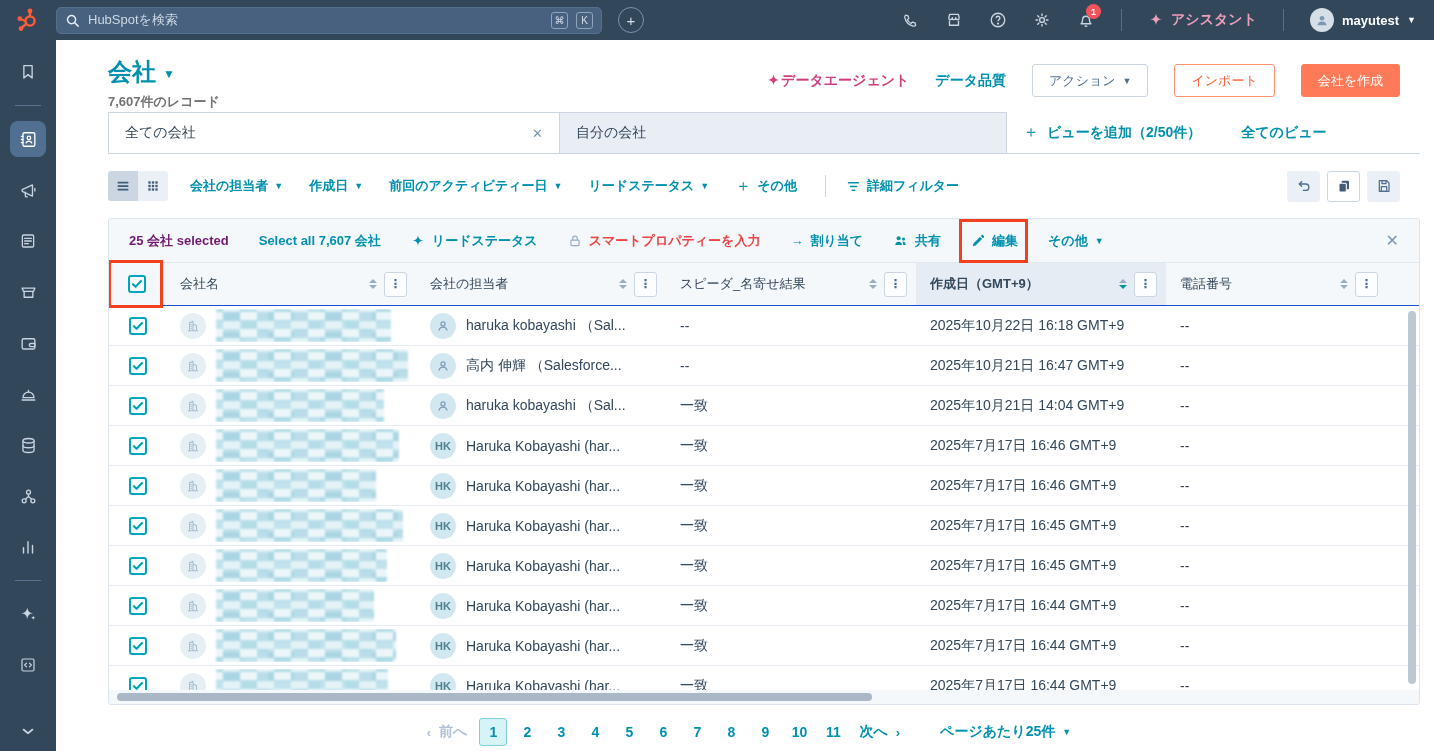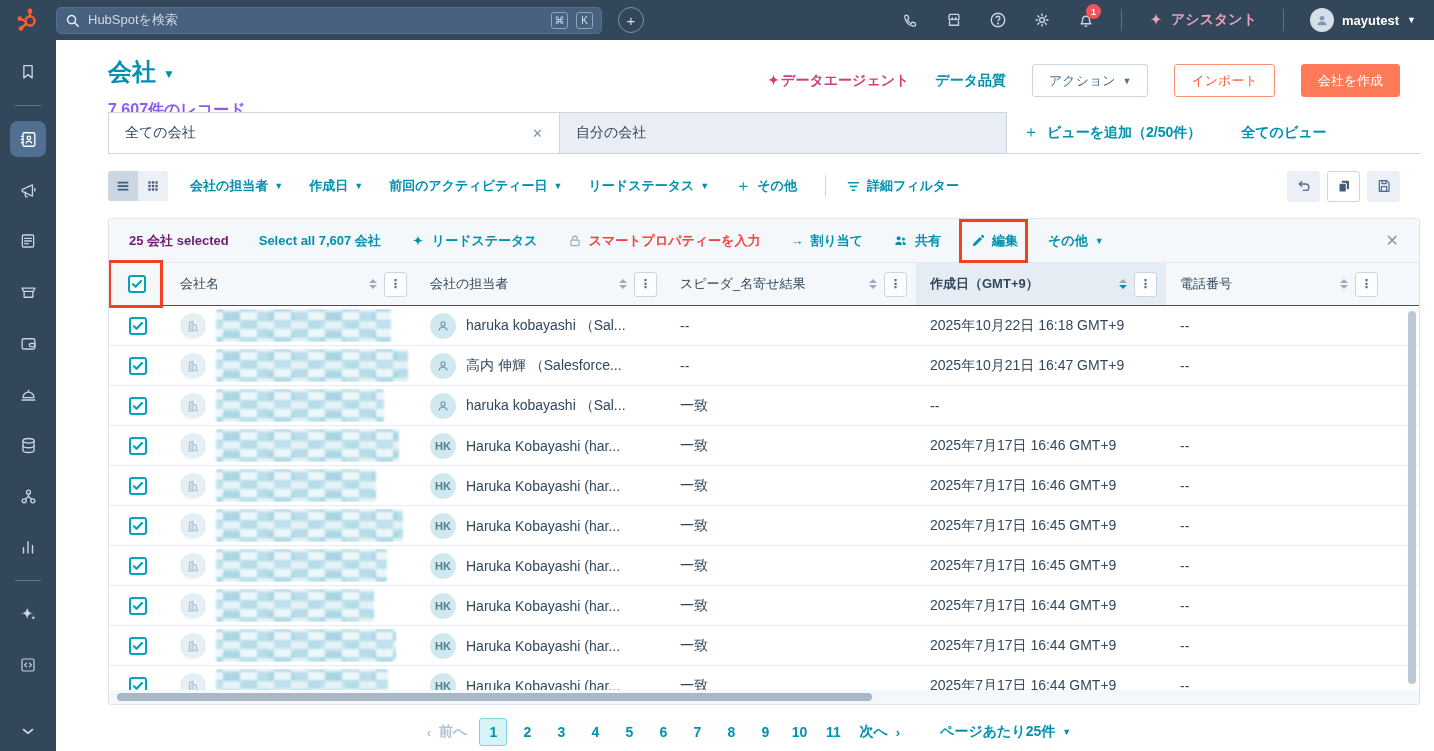--- a/index.html
+++ b/index.html
@@ -37,21 +37,21 @@
   .sdiv{width:26px;height:1px;background:#5a748f;flex:0 0 auto;}
   .spacer{flex:1;}
 
   
   .main{position:absolute;left:56px;top:40px;width:1378px;height:711px;background:#fff;}
 
   .page-header{position:absolute;left:52px;top:16px;right:34px;display:flex;align-items:flex-start;}
   .title-line{display:flex;align-items:center;gap:7px;cursor:pointer;}
   .title{font-size:24px;font-weight:bold;color:#0091ae;}
   .title-caret{color:#0091ae;font-size:12px;margin-top:4px;}
-  .rec-count{font-size:16px;font-weight:bold;color:#8b5cf6;margin-top:12px;}
+  .rec-count{font-size:13px;font-weight:bold;color:#737373;margin-top:5px;}
   .header-actions{margin-left:auto;display:flex;align-items:center;gap:26px;margin-top:8px;}
   .link-pink{color:#d13d7d;font-size:14px;font-weight:bold;display:flex;align-items:center;cursor:pointer;}
   .link-teal{color:#0091ae;font-size:14px;font-weight:bold;cursor:pointer;}
   .btn{height:33px;border-radius:3px;font-size:13px;display:flex;align-items:center;justify-content:center;
     padding:8px 16px;cursor:pointer;font-weight:400;background:#fff;}
   .btn-gray{border:1px solid #cbd6e2;color:#506e91;gap:7px;}
   .btn-orange-o{border:1px solid #ff8f73;color:#ff5c35;}
   .btn-orange{background:#ff7a59;border:1px solid #ff7a59;color:#fff;}
 
   
@@ -642,20 +642,23 @@
               <svg width="14" height="14" viewBox="0 0 24 24" fill="none" stroke="currentColor" stroke-width="2">
                 <circle cx="12" cy="8.5" r="3.5"></circle>
                 <path d="M5 20c.8-3.8 3.6-6 7-6s6.2 2.2 7 6"></path>
               </svg>
             </span>
             <span class="oname">haruka kobayashi （Sal...</span>
           </div>
           <div class="td c-speeda">
             <span>一致</span>
           </div>
+          <div class="td c-created">
+            <span>2025年10月21日 14:04 GMT+9</span>
+          </div>
           <div class="td c-phone">
             <span>--</span>
           </div>
         </div>
         <div class="trow">
           <div class="td c-check" style="justify-content:center;padding:0;">
             <span class="cbx">
               <svg width="12" height="12" viewBox="0 0 12 12" fill="none" stroke="#00a4bd" stroke-width="2.2" stroke-linecap="round" stroke-linejoin="round">
                 <path d="M2 6.2l2.6 2.6L10 3"></path>
               </svg>

